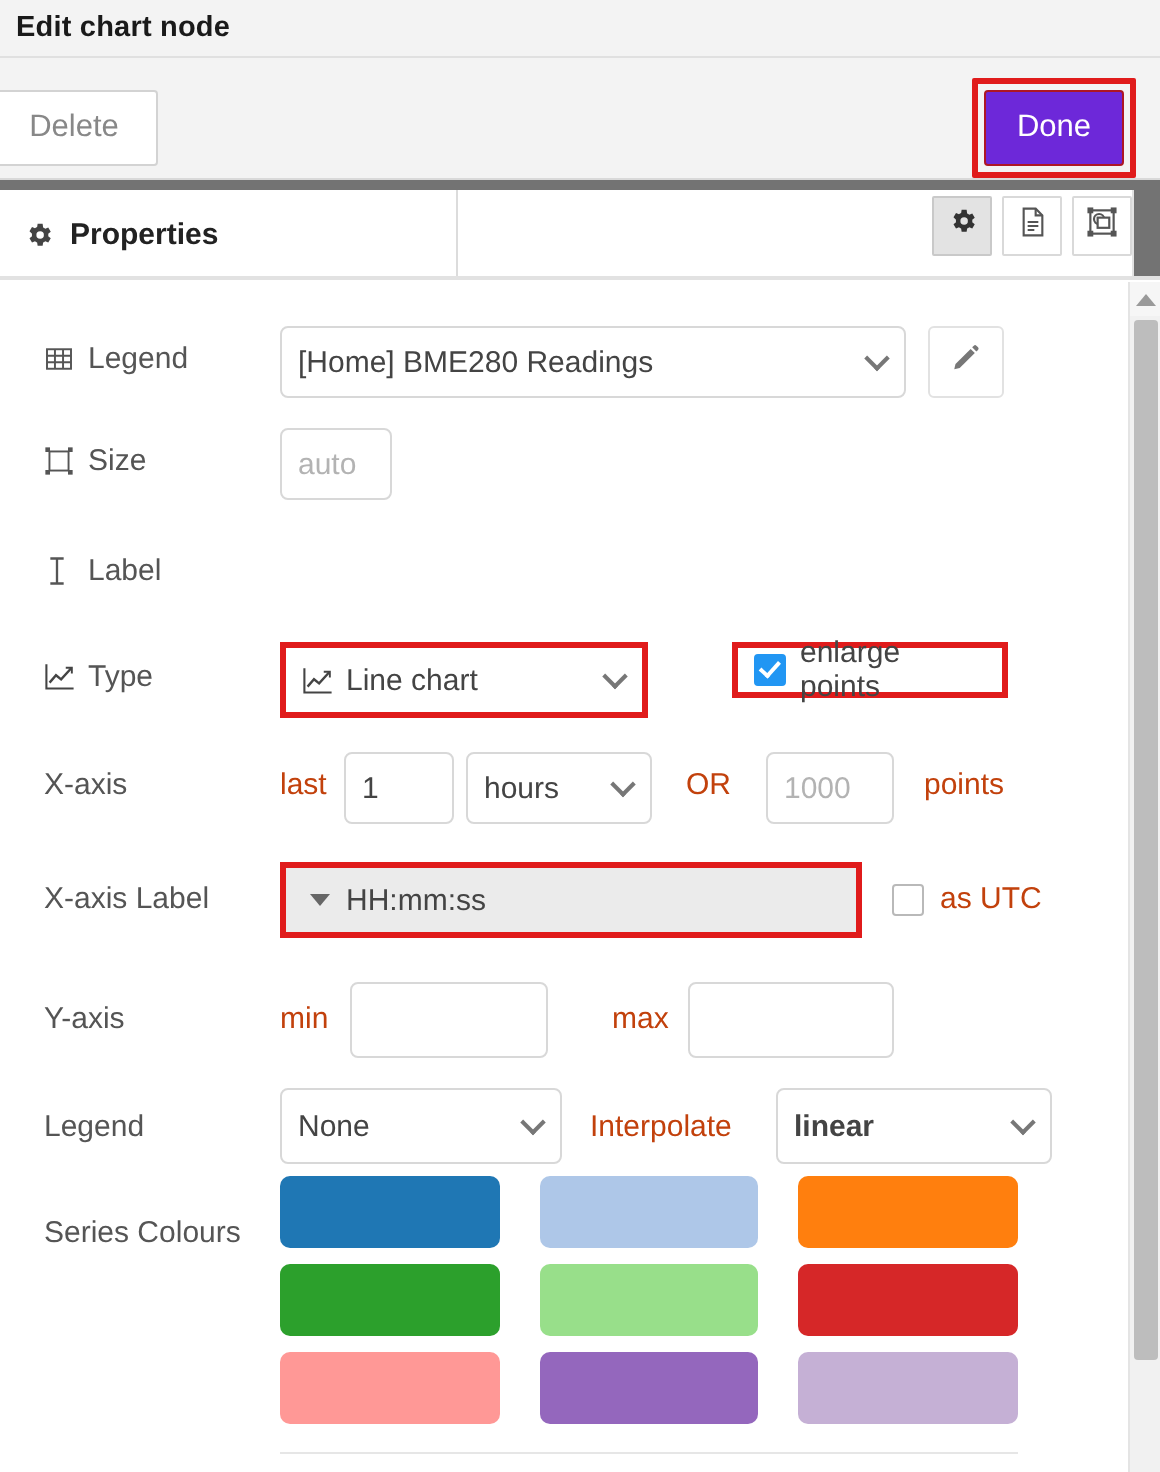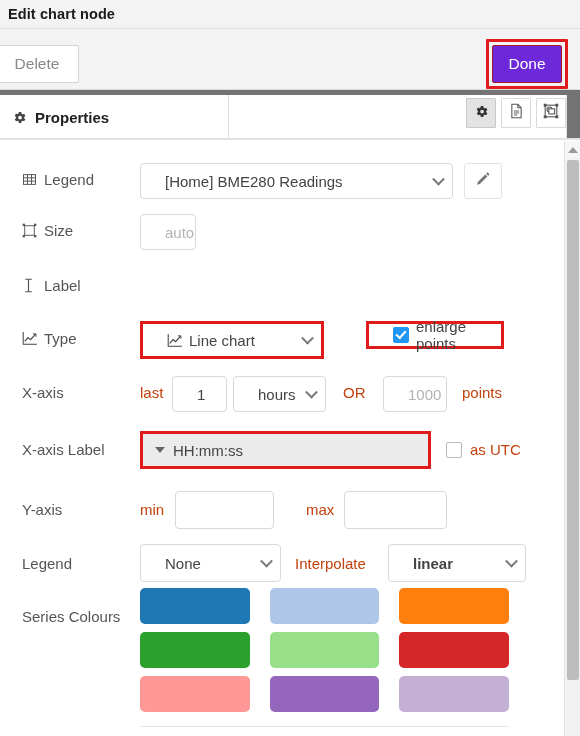--- a/index.html
+++ b/index.html
@@ -103,21 +103,21 @@
   }
   .ricon { display: inline-flex; align-items: center; width: 16px; height: 16px; }
 
   .field {
     position: absolute;
     border: 1px solid #d8d8d8; border-radius: 4px;
     background: #fff;
     font-family: "Liberation Sans", sans-serif;
     font-size: 15px; color: #444;
     display: flex; align-items: center;
-    padding: 0 24px;
+    padding: 0 8px;
     height: 36px;
   }
   .field.sel { padding-right: 26px; cursor: pointer; }
   .caret {
     position: absolute; right: 9px; top: 50%;
     width: 9px; height: 9px;
     border-right: 2px solid #777; border-bottom: 2px solid #777;
     transform: translateY(-70%) rotate(45deg);
     pointer-events: none;
   }

